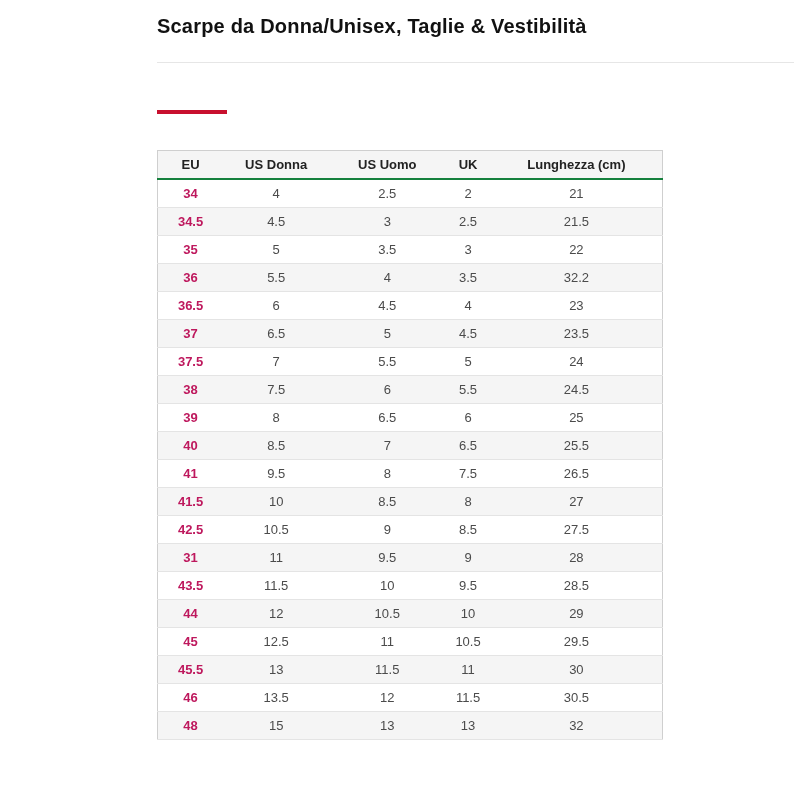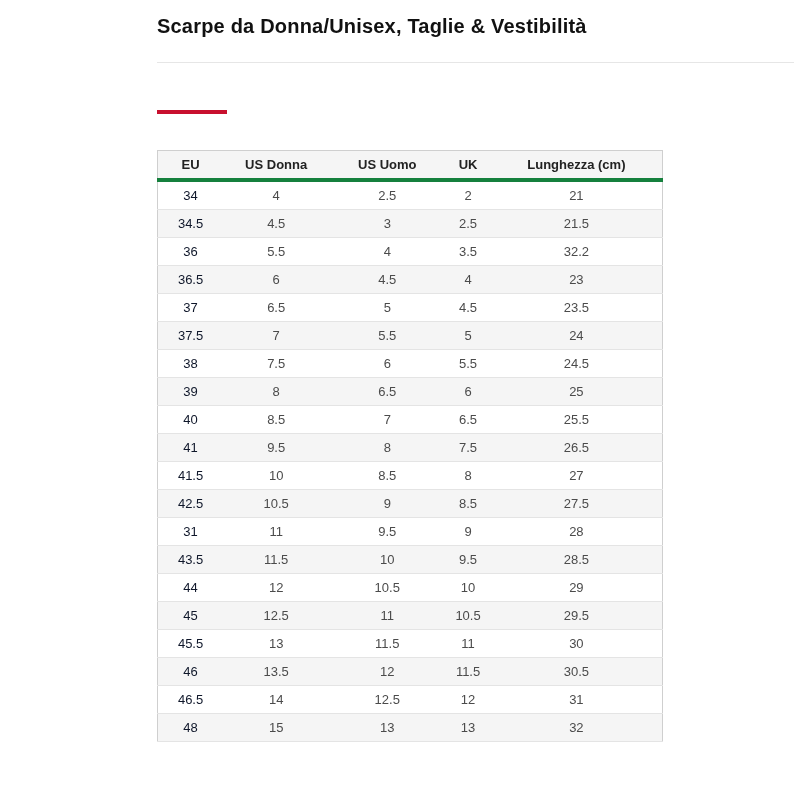--- a/index.html
+++ b/index.html
@@ -53,36 +53,36 @@
     font-size: 13px;
     border: 1px solid #cfcfcf;
   }
   table.size-table th {
     height: 27px;
     padding: 0;
     background: #f5f5f5;
     font-weight: 700;
     color: #222222;
     text-align: center;
-    border-bottom: 4px solid #15803d;
+    border-bottom: 2px solid #15803d;
   }
   table.size-table td {
     height: 27px;
     padding: 0;
     text-align: center;
     color: #4b4b4b;
     background: #ffffff;
     border-bottom: 1px solid #e4e4e4;
   }
   table.size-table tbody tr:nth-child(even) td {
     background: #f5f5f5;
   }
   table.size-table td:first-child {
-    font-weight: 400;
-    color: #0f172a;
+    font-weight: 700;
+    color: #be185d;
   }
 </style>
 </head>
 <body>
 
 <div class="page">
   <h1 class="title" style="color: rgb(17, 17, 17);">Scarpe da Donna/Unisex, Taglie &amp; Vestibilità</h1>
   <div class="divider"></div>
   <div class="accent-bar" style="background: rgb(200, 16, 46);"></div>
 
@@ -112,20 +112,27 @@
           <td>21</td>
         </tr>
         <tr>
           <td>34.5</td>
           <td>4.5</td>
           <td>3</td>
           <td>2.5</td>
           <td>21.5</td>
         </tr>
         <tr>
+          <td>35</td>
+          <td>5</td>
+          <td>3.5</td>
+          <td>3</td>
+          <td>22</td>
+        </tr>
+        <tr>
           <td>36</td>
           <td>5.5</td>
           <td>4</td>
           <td>3.5</td>
           <td>32.2</td>
         </tr>
         <tr>
           <td>36.5</td>
           <td>6</td>
           <td>4.5</td>
@@ -224,27 +231,20 @@
           <td>30</td>
         </tr>
         <tr>
           <td>46</td>
           <td>13.5</td>
           <td>12</td>
           <td>11.5</td>
           <td>30.5</td>
         </tr>
         <tr>
-          <td>46.5</td>
-          <td>14</td>
-          <td>12.5</td>
-          <td>12</td>
-          <td>31</td>
-        </tr>
-        <tr>
           <td>48</td>
           <td>15</td>
           <td>13</td>
           <td>13</td>
           <td>32</td>
         </tr>
       </tbody>
   </table>
 </div>
 

